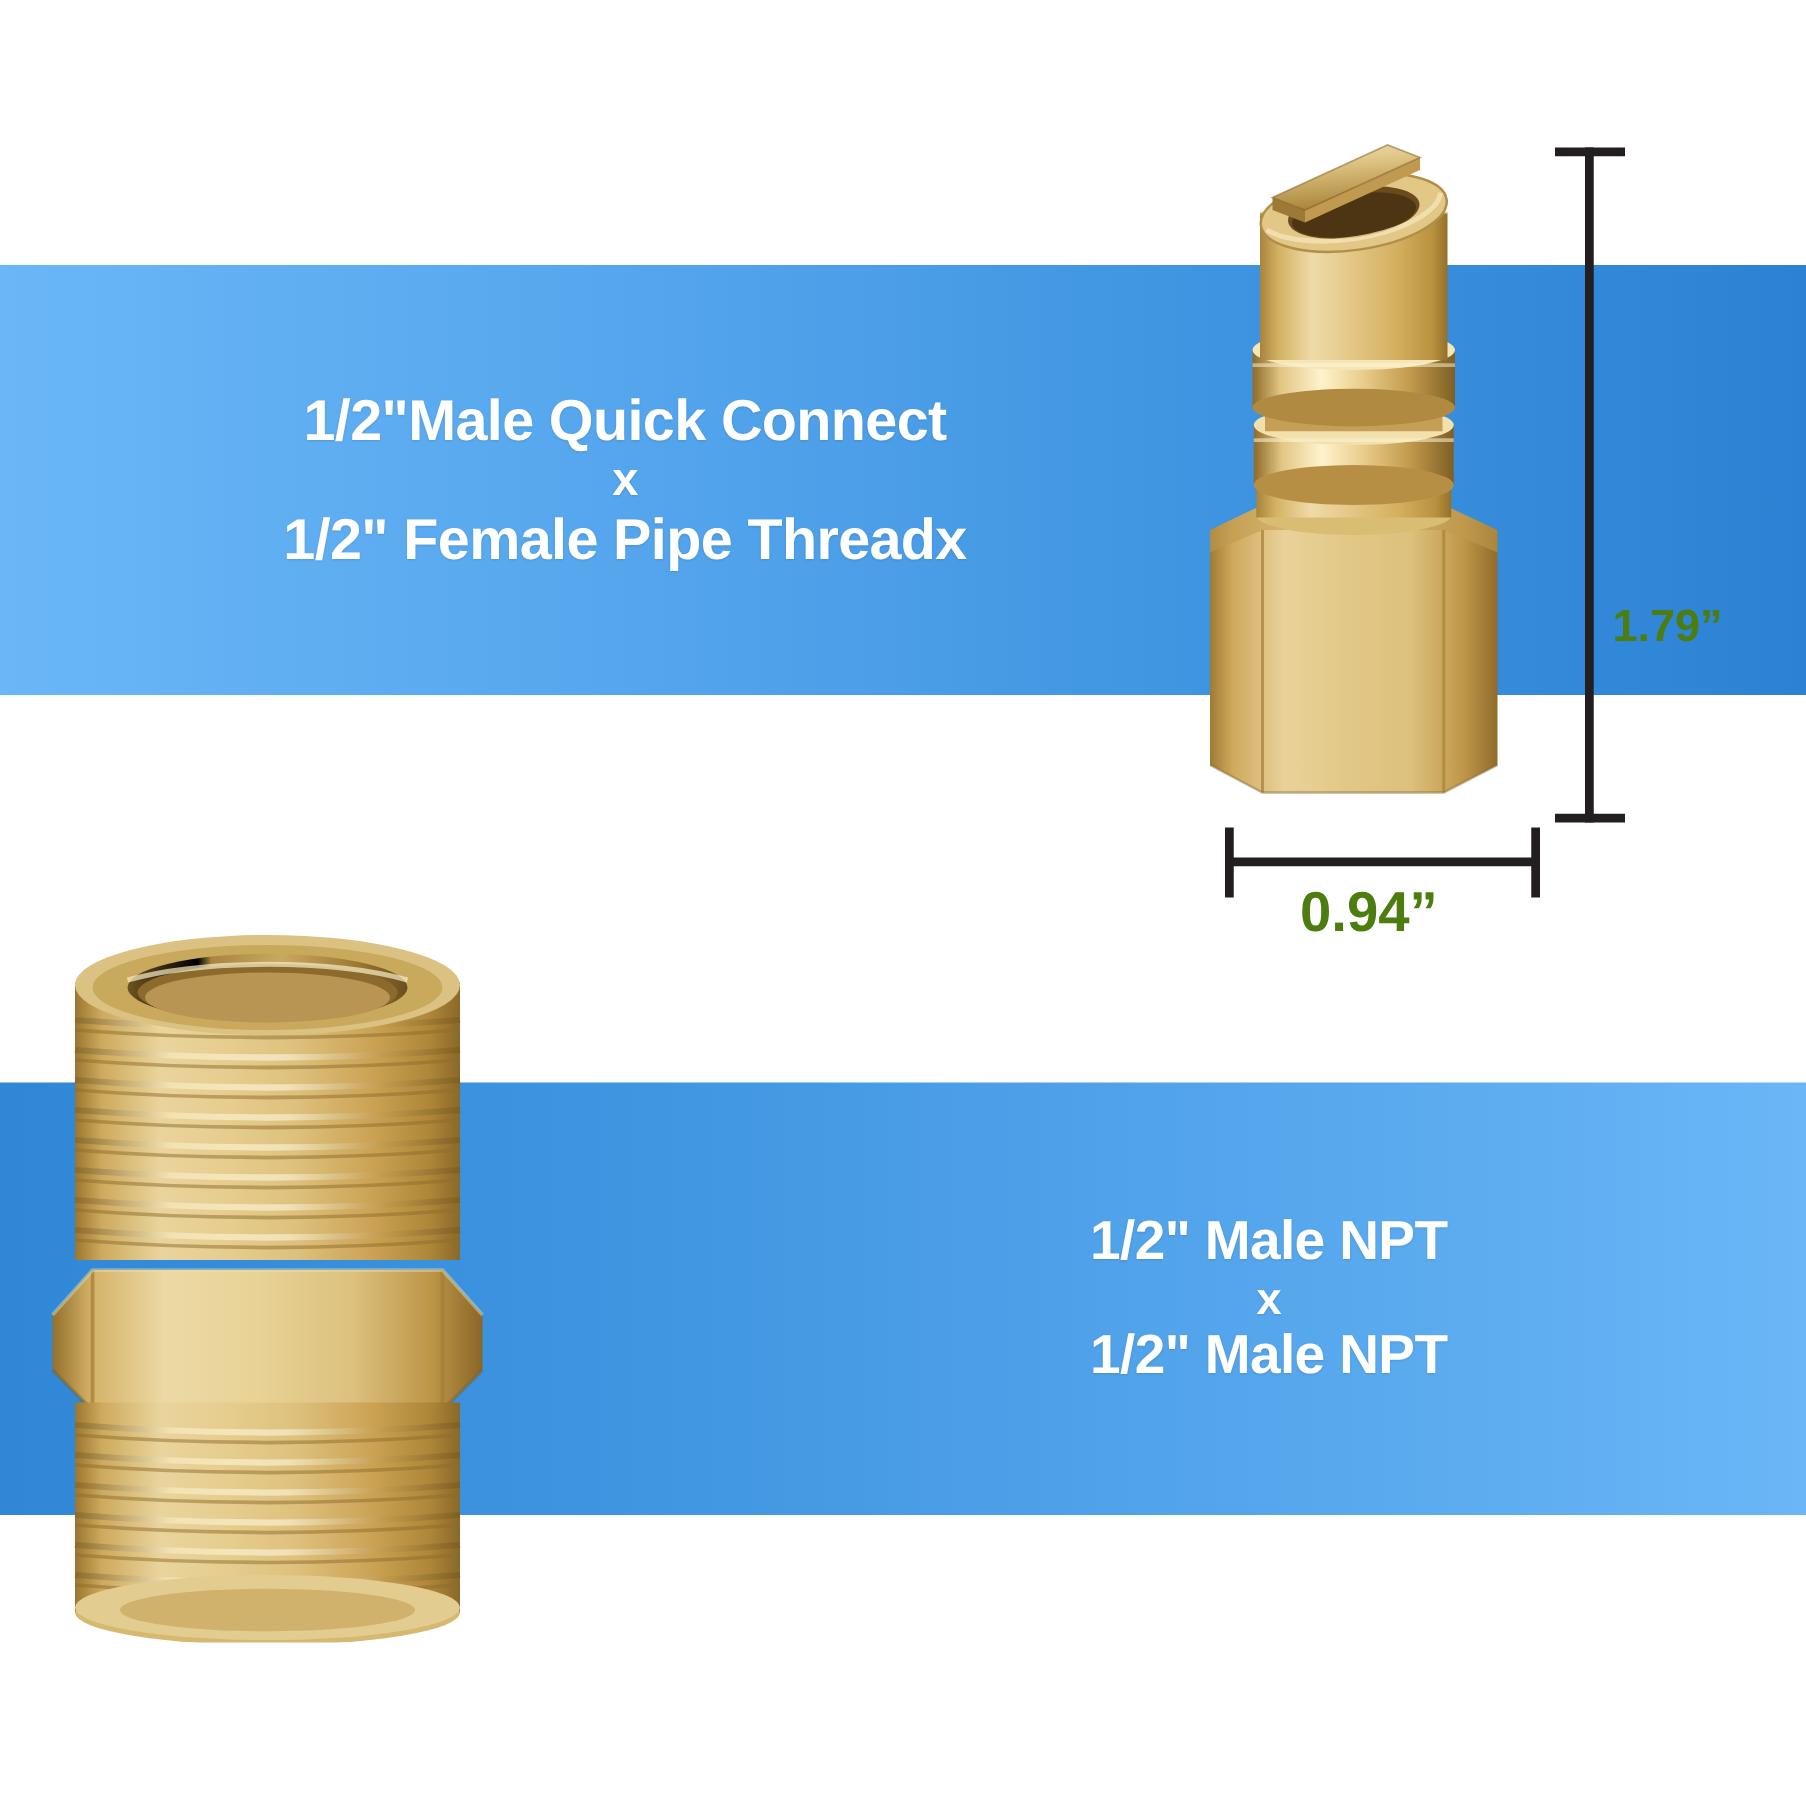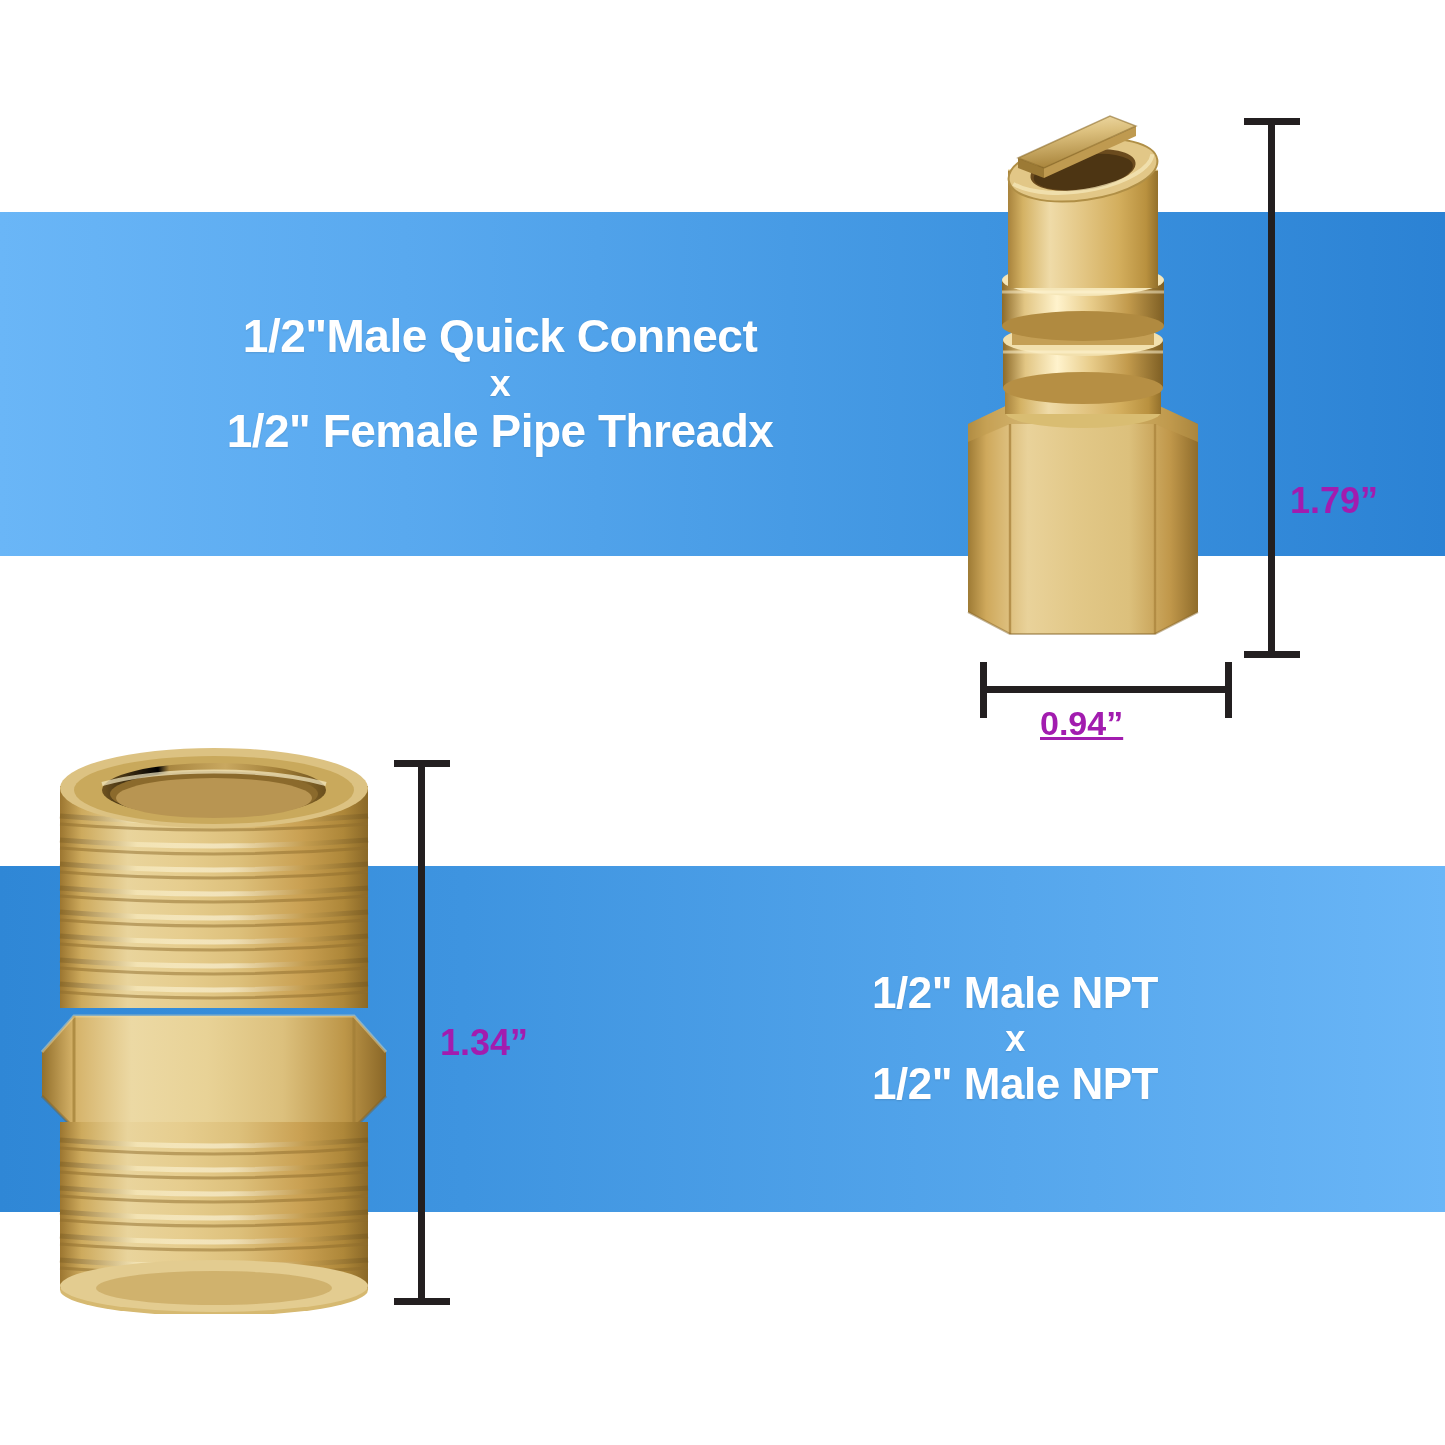--- a/index.html
+++ b/index.html
@@ -67,21 +67,21 @@
   .banner-line { display: block; white-space: nowrap; }
   .banner-line.x { font-size: 0.82em; }
 
   
   .dim {
     position: absolute;
     z-index: 6;
   }
   .dim-label {
     position: absolute;
-    color: #a21caf;
+    color: #4d7c0f;
     font-weight: bold;
     white-space: nowrap;
     user-select: none;
     text-align: center;
   }
 
   
   .vdim-stem {
     position: absolute;
     width: 7px;
@@ -242,21 +242,21 @@
     <div class="vdim-stem" style="height:540px;"></div>
     <div class="vdim-cap" style="top:0;"></div>
     <div class="vdim-cap" style="top:533px;"></div>
     <div class="dim-label" style="left:22px; top:362px; font-size:36px;">1.79”</div>
   </div>
 
   <div class="dim" id="dim-qc-width" style="left:980px; top:686px; width:252px; height:60px;">
     <div class="hdim-bar" style="width:252px;"></div>
     <div class="hdim-cap" style="left:0;"></div>
     <div class="hdim-cap" style="left:245px;"></div>
-    <div class="dim-label" style="left:60px; top:18px; font-size:34px;text-decoration:underline;">0.94”</div>
+    <div class="dim-label" style="left:60px; top:18px; font-size:45px;">0.94”</div>
   </div>
 
   <div class="product" id="hex-nipple">
     <svg width="360" height="570" viewBox="0 0 360 570" xmlns="http://www.w3.org/2000/svg">
       <defs>
         <linearGradient id="npBody" x1="0" y1="0" x2="1" y2="0">
           <stop offset="0%" stop-color="#9c7630"></stop>
           <stop offset="7%" stop-color="#cdaa5d"></stop>
           <stop offset="22%" stop-color="#e9d49c"></stop>
           <stop offset="40%" stop-color="#e6cd8e"></stop>
@@ -352,21 +352,15 @@
           <path d="M26,524 Q180,536 334,524" stroke-width="3"></path>
         </g>
 
         <ellipse cx="180" cy="546" rx="154" ry="26" fill="#d6b971"></ellipse>
         <ellipse cx="180" cy="542" rx="154" ry="26" fill="#e3cc90"></ellipse>
         <ellipse cx="180" cy="544" rx="118" ry="17" fill="#c3a057" opacity="0.6"></ellipse>
       </g>
     </svg>
   </div>
 
-  <div class="dim" id="dim-hn-height" style="left:418px; top:760px; height:545px; width:60px;">
-    <div class="vdim-stem" style="height:545px;"></div>
-    <div class="vdim-cap" style="top:0;"></div>
-    <div class="vdim-cap" style="top:538px;"></div>
-    <div class="dim-label" style="left:22px; top:262px; font-size:36px;">1.34”</div>
-  </div>
 
 
 </div>
 
 </body></html>

